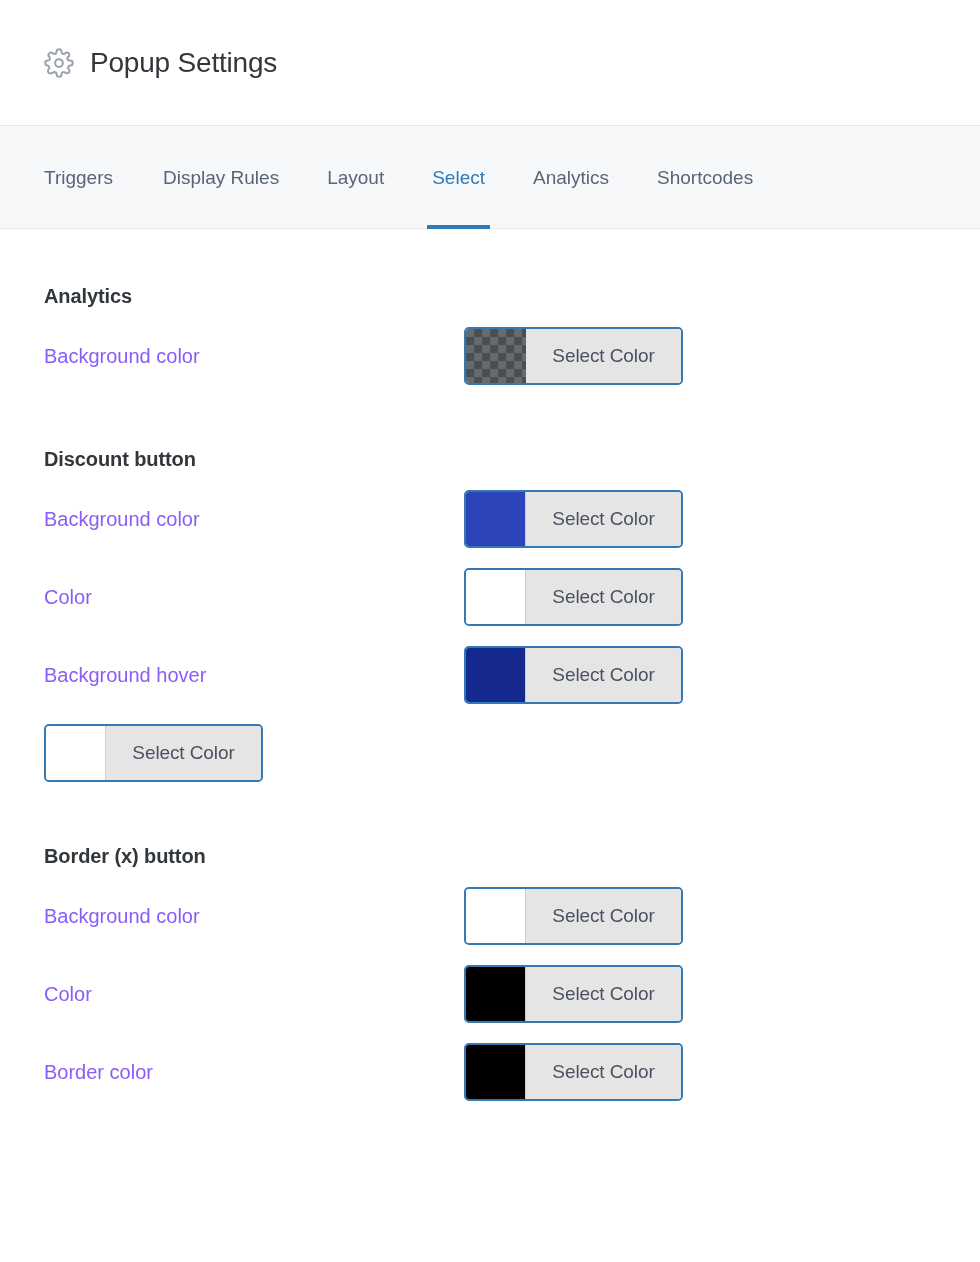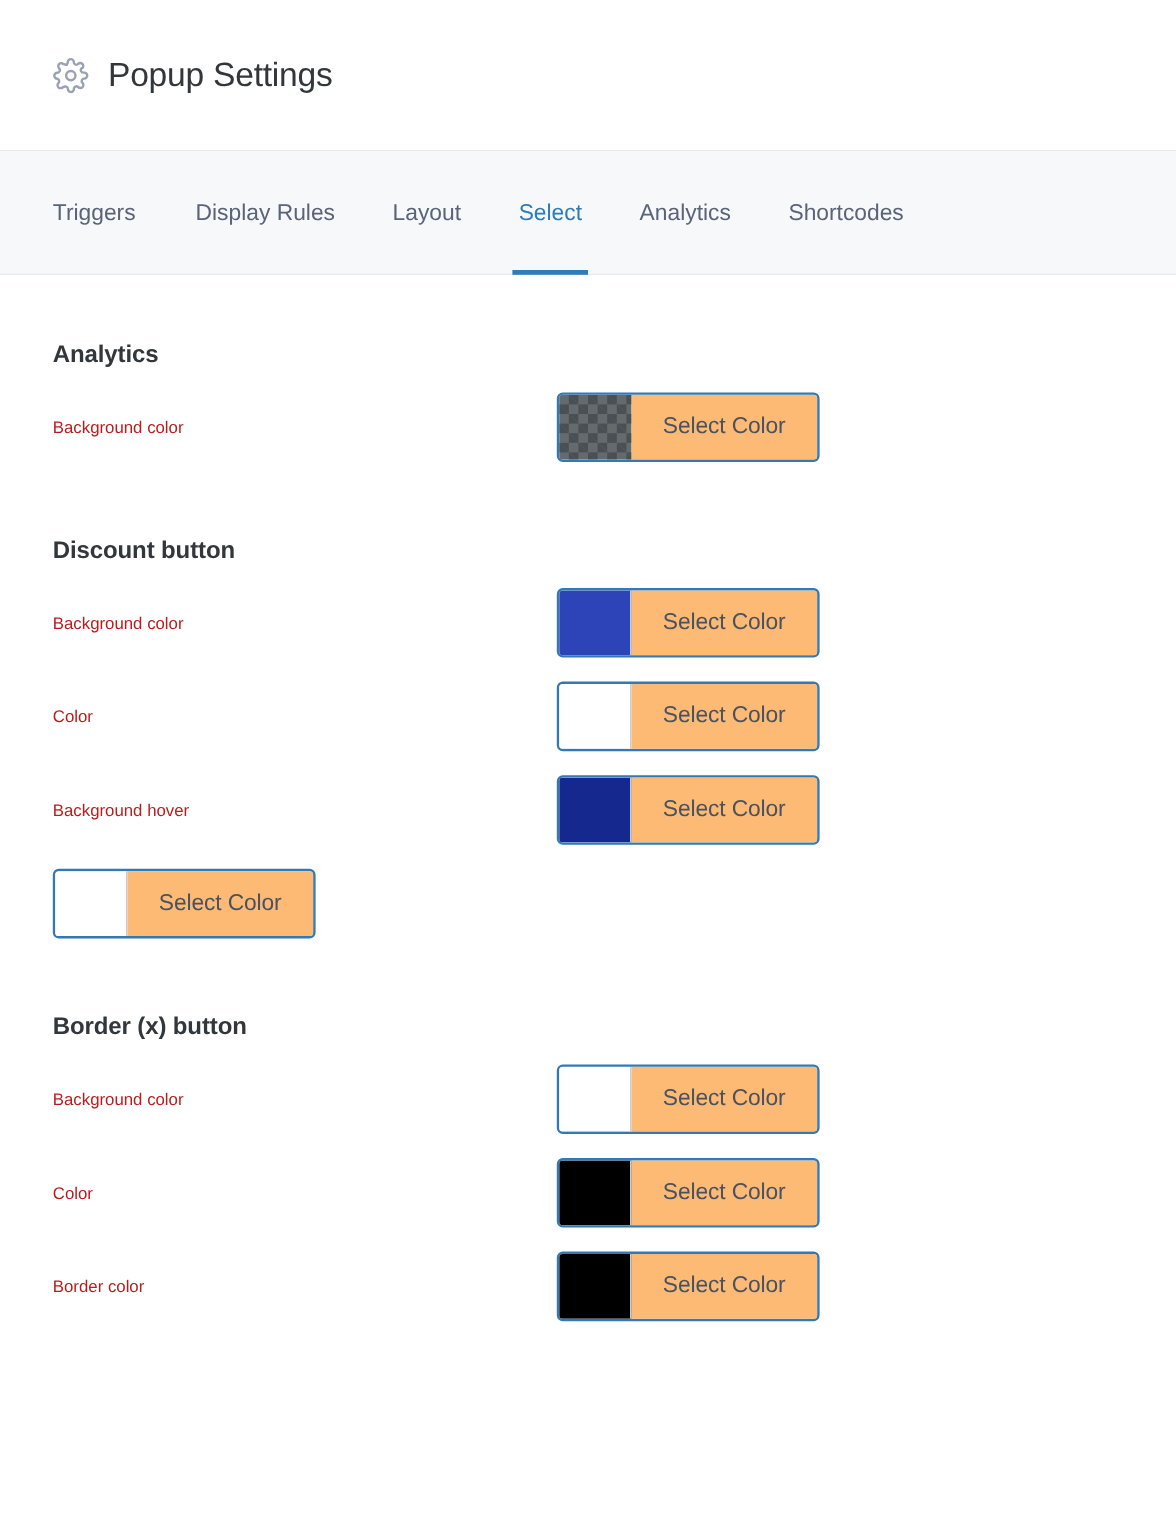--- a/index.html
+++ b/index.html
@@ -105,22 +105,22 @@
   .row {
     display: flex;
     align-items: center;
     min-height: 60px;
     margin-top: 18px;
   }
 
   .row-label {
     width: 420px;
     flex: 0 0 420px;
-    font-size: 14px;
-    color: #b91c1c;
+    font-size: 20px;
+    color: #8b5cf6;
     line-height: 1.2;
   }
 
   
   .color-btn {
     width: 219px;
     height: 58px;
     display: flex;
     align-items: stretch;
     border: 2px solid #3279b5;
@@ -147,21 +147,21 @@
       linear-gradient(45deg, #4a4f53 25%, transparent 25%, transparent 75%, #4a4f53 75%);
     background-size: 16px 16px;
     background-position: 0 0, 8px 8px;
   }
 
   .btn-text {
     flex: 1;
     display: flex;
     align-items: center;
     justify-content: center;
-    background: #fdba74;
+    background: #e5e5e5;
     font-size: 19px;
     color: #4a5260;
     letter-spacing: -0.1px;
   }
 </style>
 </head>
 <body>
 
 <div class="page">
 

